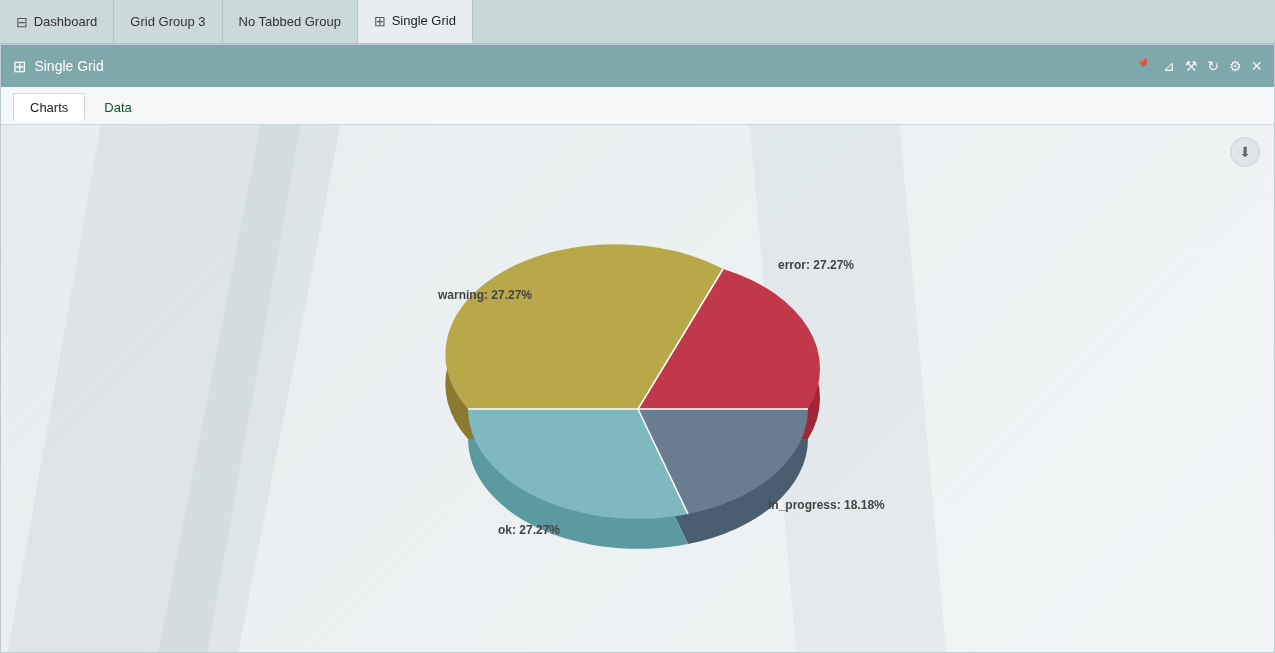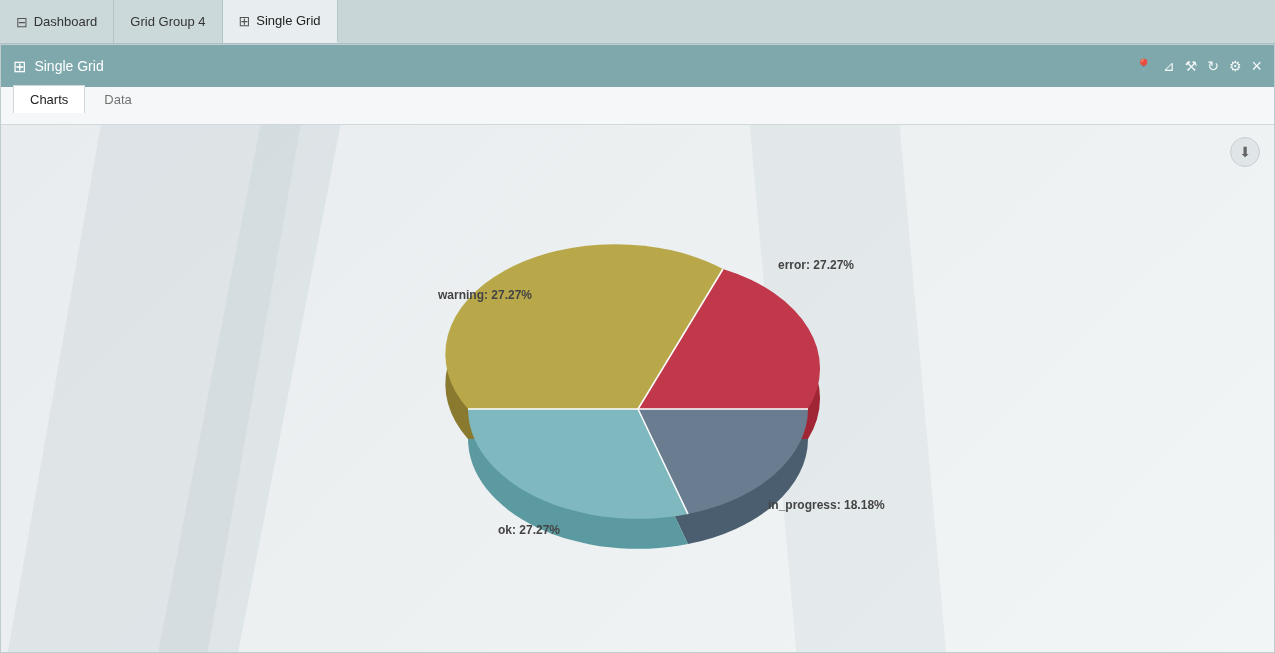--- a/index.html
+++ b/index.html
@@ -74,29 +74,29 @@
       opacity: 0.9;
     }
 
     
     .inner-tabs {
       display: flex;
       background: #f5f7f8;
       border-bottom: 1px solid #d0d8db;
       height: 38px;
       align-items: flex-end;
-      padding: 12px 12px;
+      padding: 4px 12px;
     }
     .inner-tab {
       padding: 6px 16px;
       font-size: 13px;
       cursor: pointer;
       border: 1px solid transparent;
       border-bottom: none;
-      color: #737373;
+      color: #14532d;
       background: transparent;
       margin-right: 2px;
       position: relative;
       top: 1px;
     }
     .inner-tab.active {
       background: white;
       border-color: #d0d8db;
       border-bottom-color: white;
       color: #222;
@@ -150,21 +150,24 @@
   </style>
 </head>
 <body>
 
 <div class="top-nav">
   <div class="nav-tab">
     <span class="tab-icon">⊟</span>
     <span>Dashboard</span>
   </div>
   <div class="nav-tab">
-    <span>Grid Group 4</span>
+    <span>Grid Group 3</span>
+  </div>
+  <div class="nav-tab">
+    <span>No Tabbed Group</span>
   </div>
   <div class="nav-tab active">
     <span class="tab-icon">⊞</span>
     <span>Single Grid</span>
   </div>
 </div>
 
 <div class="widget-container">
 
   <div class="widget-header">

